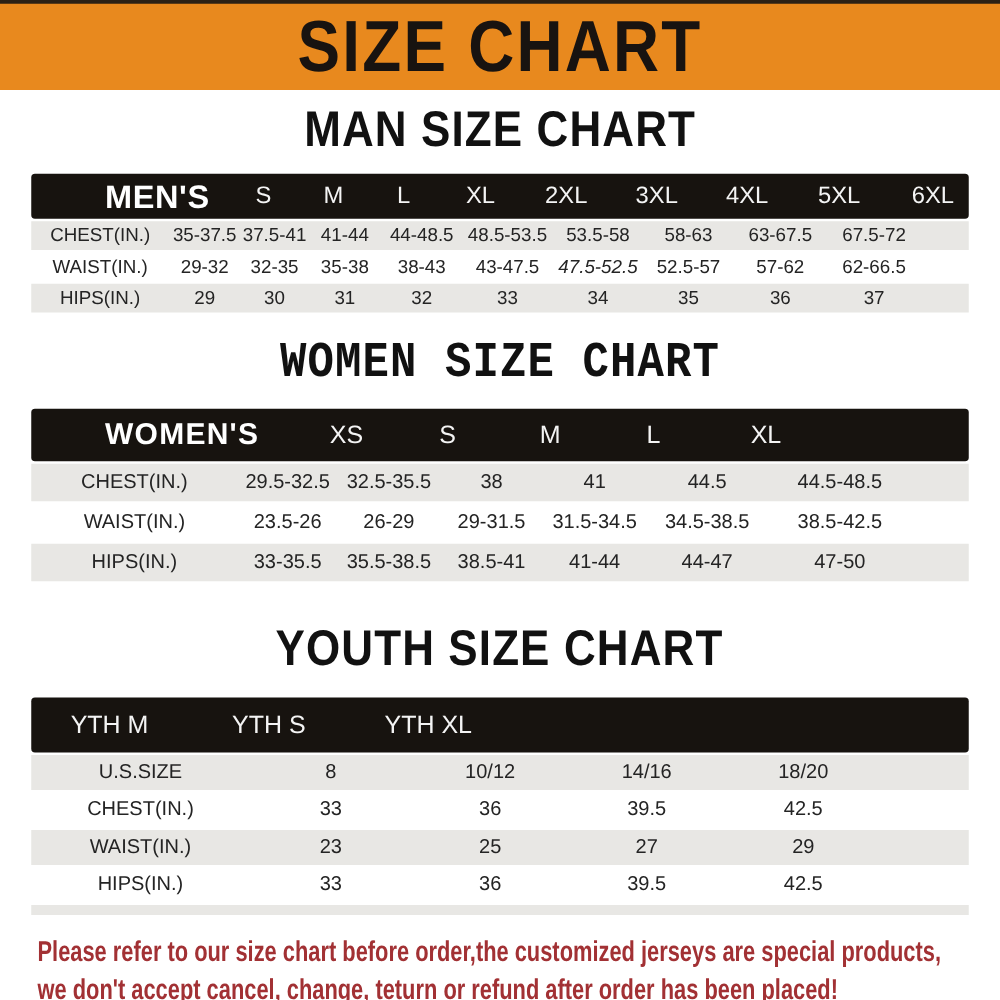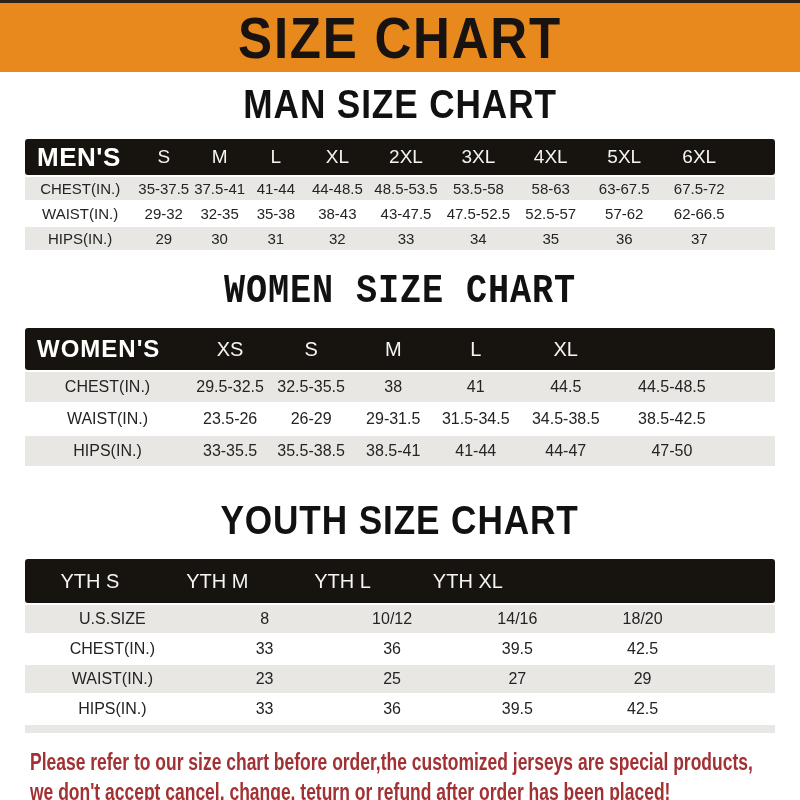--- a/index.html
+++ b/index.html
@@ -43,20 +43,21 @@
     display: flex; align-items: center;
     border-radius: 3px;
   }
   .t-men   .thead { height: 36px; }
   .t-women .thead { height: 42px; }
   .t-youth .thead { height: 44px; }
 
   .hlabel {
     font-weight: bold; text-align: left; padding-left: 12px;
     white-space: nowrap;
+    margin-left: 47px;
   }
   .t-men   .hlabel { font-size: 26px; letter-spacing: .5px; }
   .t-women .hlabel { font-size: 24px; letter-spacing: 1px; }
   .t-youth .hlabel { font-size: 24px; letter-spacing: 2px; }
 
   .hcell { text-align: center; font-size: 19px; color: #f4f4f4; }
   .t-women .hcell, .t-youth .hcell { font-size: 20px; }
 
   .trow { display: flex; align-items: center; margin-top: 2px; background: #ffffff; }
   .trow.gray { background: #E8E7E4; }
@@ -116,21 +117,21 @@
       <div class="cell" style="flex: 0 0 10%;">67.5-72</div>
       <div class="cell" style="flex: 0 0 5.1%;"></div>
     </div>
     <div class="trow">
       <div class="rlabel" style="flex: 0 0 14.7%;">WAIST(IN.)</div>
       <div class="cell" style="flex: 0 0 7.6%;">29-32</div>
       <div class="cell" style="flex: 0 0 7.3%;">32-35</div>
       <div class="cell" style="flex: 0 0 7.7%;">35-38</div>
       <div class="cell" style="flex: 0 0 8.7%;">38-43</div>
       <div class="cell" style="flex: 0 0 9.6%;">43-47.5</div>
-      <div class="cell" style="flex: 0 0 9.7%;">47.5-52.5</div>
+      <div class="cell" style="flex: 0 0 9.7%; font-style: italic;">47.5-52.5</div>
       <div class="cell" style="flex: 0 0 9.6%;">52.5-57</div>
       <div class="cell" style="flex: 0 0 10%;">57-62</div>
       <div class="cell" style="flex: 0 0 10%;">62-66.5</div>
       <div class="cell" style="flex: 0 0 5.1%;"></div>
     </div>
     <div class="trow gray">
       <div class="rlabel" style="flex: 0 0 14.7%;">HIPS(IN.)</div>
       <div class="cell" style="flex: 0 0 7.6%;">29</div>
       <div class="cell" style="flex: 0 0 7.3%;">30</div>
       <div class="cell" style="flex: 0 0 7.7%;">31</div>
@@ -187,23 +188,22 @@
       <div class="cell" style="flex: 0 0 15.3%;">47-50</div>
       <div class="cell" style="flex: 0 0 6.1%;"></div>
     </div>
   </div>
 
 <div class="section-heading" id="h-youth">
   <span class="heading-inner">YOUTH SIZE CHART</span>
 </div>
 <div class="size-table t-youth" id="t-youth">
     <div class="thead">
+      <div class="hcell" style="flex: 0 0 16.7%;">YTH M</div>
       <div class="hcell" style="flex: 0 0 17.3%;">YTH S</div>
-      <div class="hcell" style="flex: 0 0 16.7%;">YTH M</div>
-      <div class="hcell" style="flex: 0 0 16.7%;">YTH L</div>
       <div class="hcell" style="flex: 0 0 16.7%;">YTH XL</div>
       <div class="hcell" style="flex: 0 0 9.3%;"></div>
     </div>
     <div class="trow gray">
       <div class="rlabel" style="flex: 0 0 23.3%; text-align: center;">U.S.SIZE</div>
       <div class="cell" style="flex: 0 0 17.3%;">8</div>
       <div class="cell" style="flex: 0 0 16.7%;">10/12</div>
       <div class="cell" style="flex: 0 0 16.7%;">14/16</div>
       <div class="cell" style="flex: 0 0 16.7%;">18/20</div>
       <div class="cell" style="flex: 0 0 9.3%;"></div>

